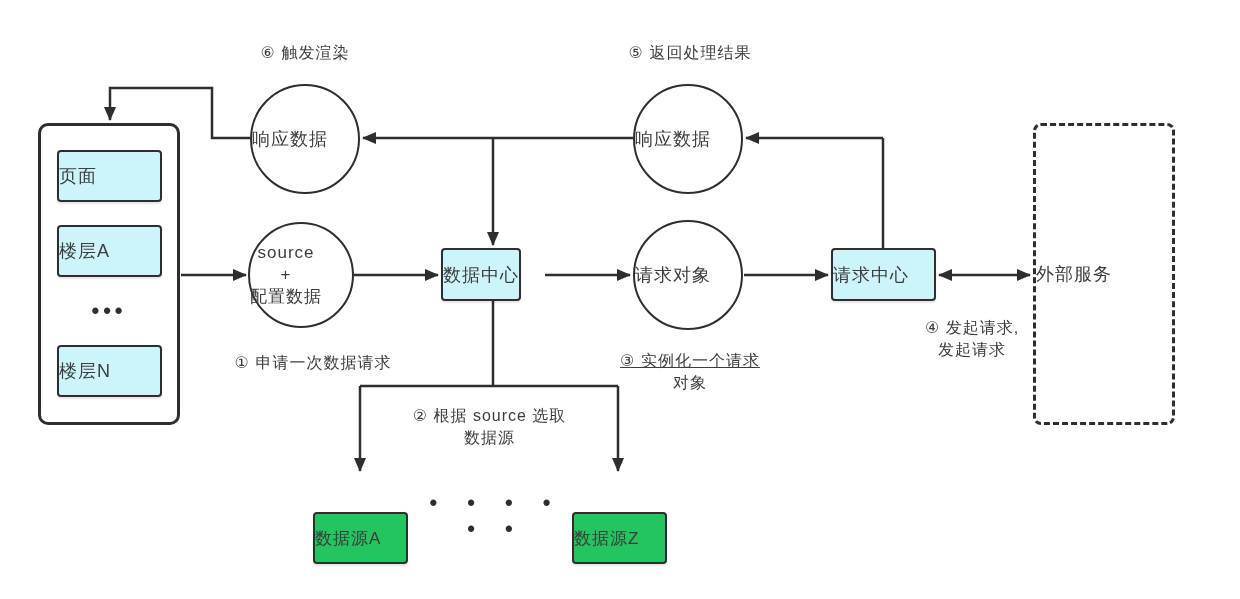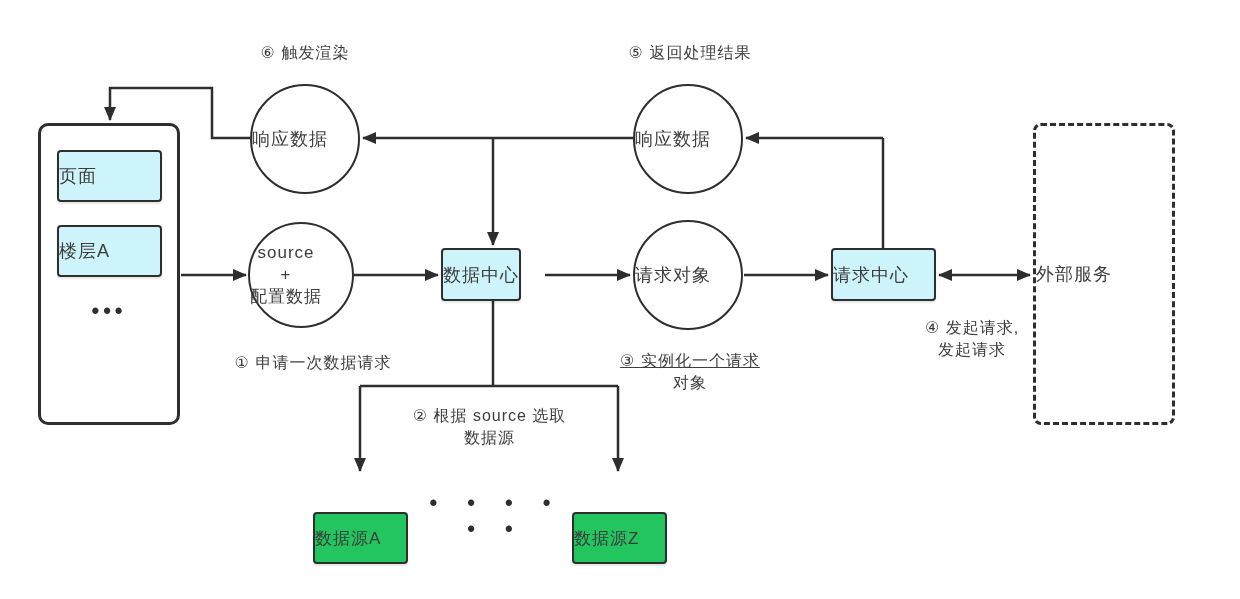--- a/index.html
+++ b/index.html
@@ -57,20 +57,23 @@
 </svg>
 
 <div class="frame" style="left:38px;top:123px;width:142px;height:302px;">
   <div class="node rect-node cyan" style="left:16px;top:24px;width:105px;height:52px;">
     <span>页面</span>
   </div>
   <div class="node rect-node cyan" style="left:16px;top:99px;width:105px;height:52px;">
     <span>楼层A</span>
   </div>
   <div class="ellipsis ellipsis-v" style="left:0;top:172px;width:136px;">•••</div>
+  <div class="node rect-node cyan" style="left:16px;top:219px;width:105px;height:52px;">
+    <span>楼层N</span>
+  </div>
 </div>
 
 <div class="node circle-node" style="left:250px;top:84px;width:110px;height:110px;">
   <span>响应数据</span>
 </div>
 
 <div class="node circle-node" style="left:633px;top:84px;width:110px;height:110px;">
   <span>响应数据</span>
 </div>
 

